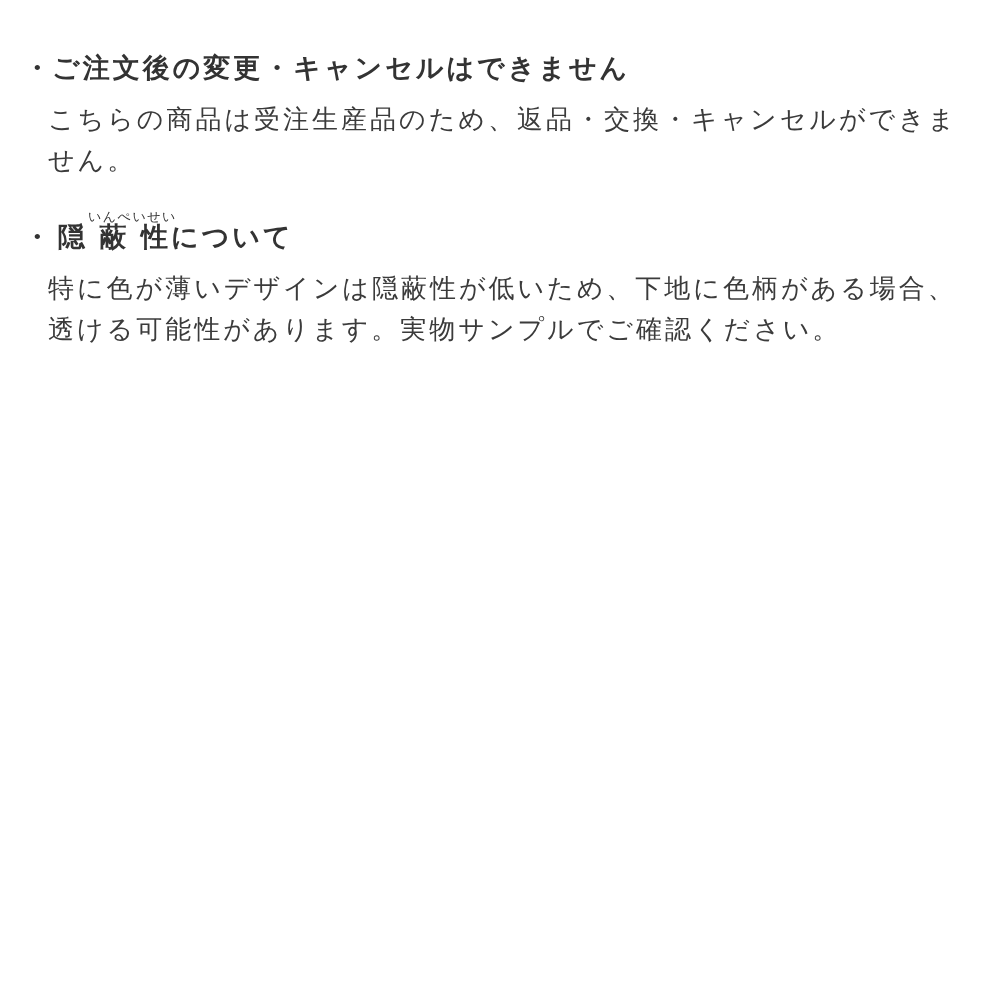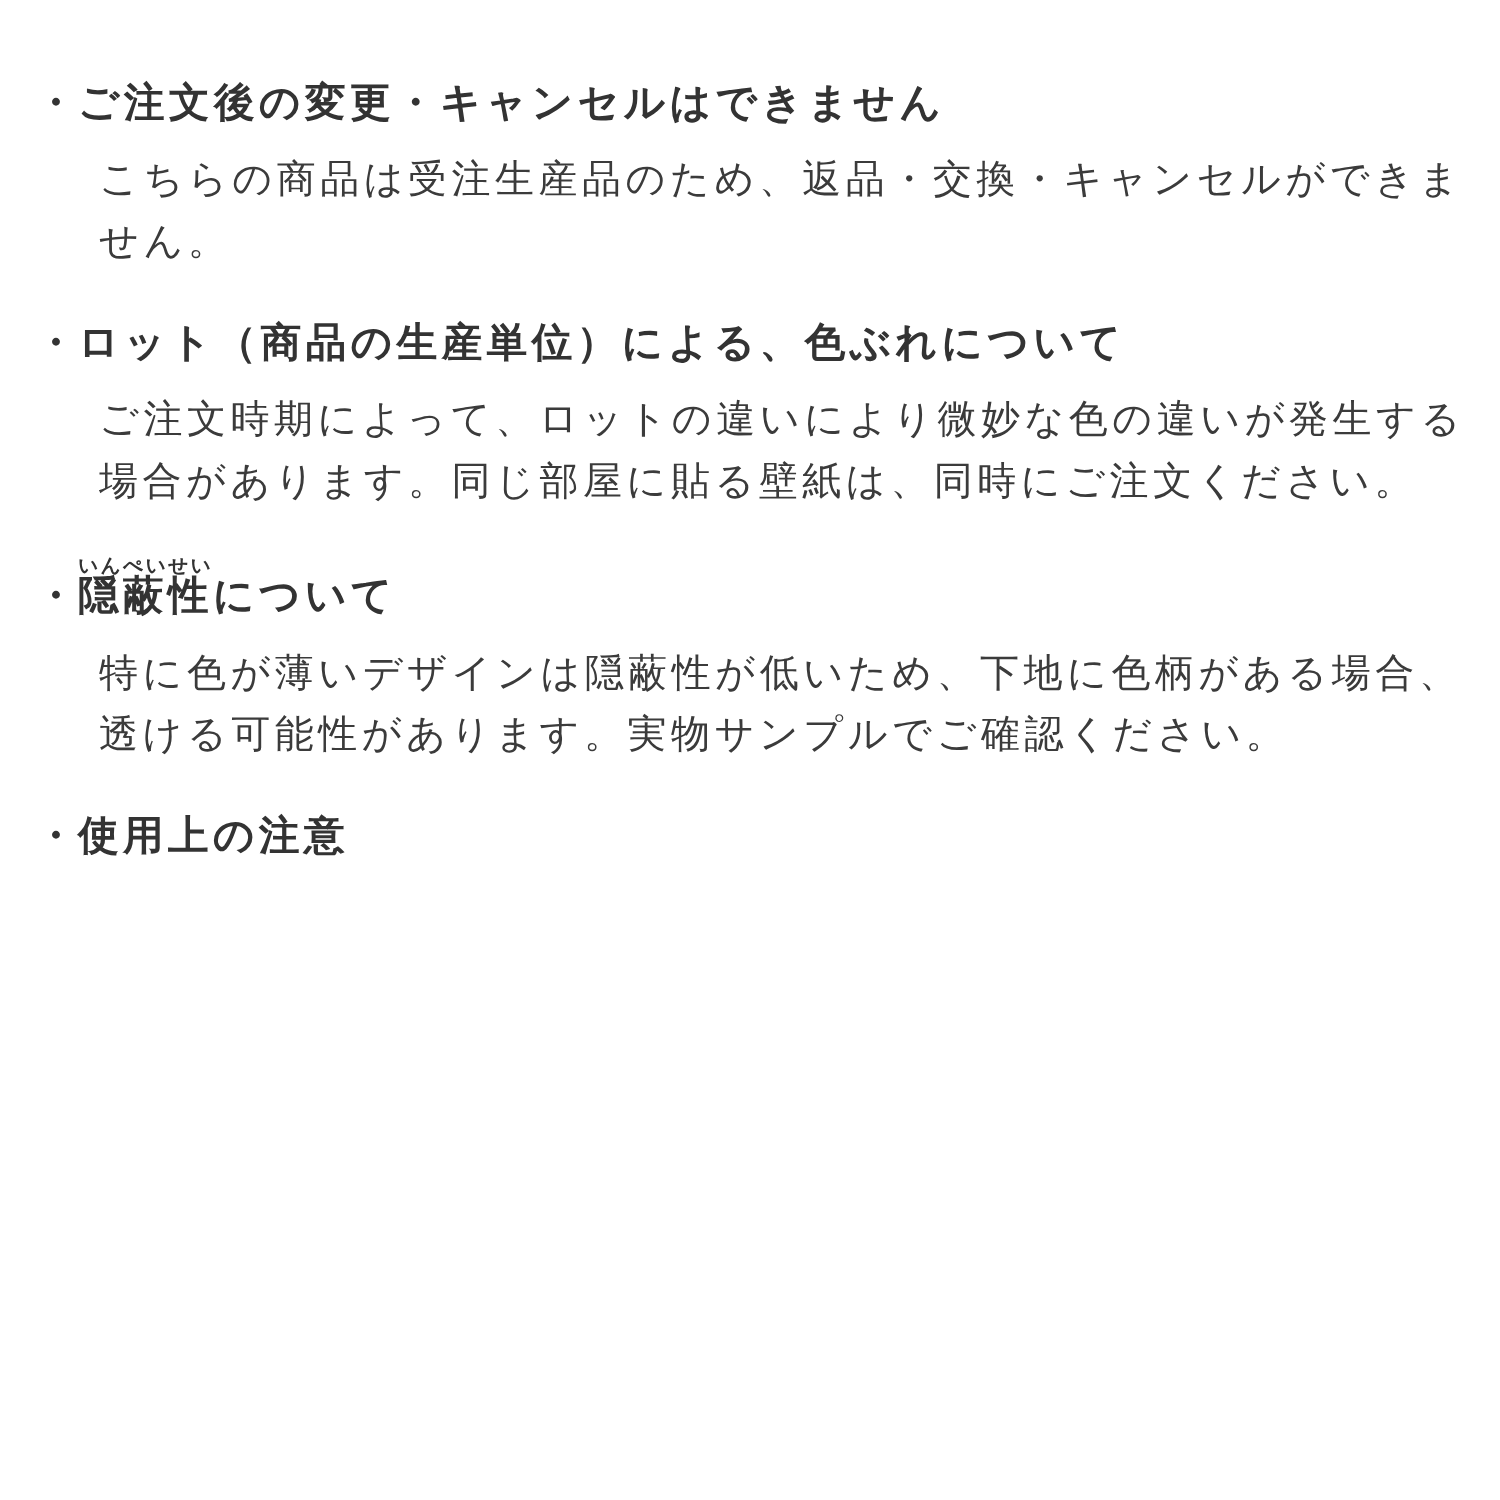--- a/index.html
+++ b/index.html
@@ -29,56 +29,51 @@
     letter-spacing: 3px;
     color: #333333;
   }
   .bullet {
     display: inline-block;
     width: 30px;
     text-align: center;
     letter-spacing: 0;
   }
   .body-text {
-    margin: 0 0 0 44px;
+    margin: 0 0 0 26px;
     font-size: 26px;
     font-weight: normal;
     line-height: 41px;
     letter-spacing: 3px;
     color: #3b3b3b;
     white-space: pre-line;
   }
   ruby rt.furigana {
     font-size: 13px;
-    font-weight: bold;
+    font-weight: normal;
     letter-spacing: 1.5px;
     color: #333333;
+    margin-left: 36px;
   }
 </style>
 </head>
 <body>
 
 <div class="page">
 
   <section class="section">
     <h2 class="heading"><span class="bullet">・</span><span>ご注文後の変更・キャンセルはできません</span></h2>
     <p class="body-text">こちらの商品は受注生産品のため、返品・交換・キャンセルができま
 せん。</p>
   </section>
 
 
-  <section class="section">
-    <h2 class="heading"><span class="bullet">・</span><span>ロット（商品の生産単位）による、色ぶれについて</span></h2>
-    <p class="body-text">ご注文時期によって、ロットの違いにより微妙な色の違いが発生する
-場合があります。同じ部屋に貼る壁紙は、同時にご注文ください。</p>
-  </section>
 
   <section class="section">
     <h2 class="heading"><span class="bullet">・</span><span><ruby><span>隠蔽性</span><rt class="furigana">いんぺいせい</rt></ruby><span>について</span></span></h2>
     <p class="body-text">特に色が薄いデザインは隠蔽性が低いため、下地に色柄がある場合、
 透ける可能性があります。実物サンプルでご確認ください。</p>
   </section>
 
   <section class="section">
-    <h2 class="heading"><span class="bullet">・</span><span>使用上の注意</span></h2>
   </section>
 
 </div>
 
 </body></html>

